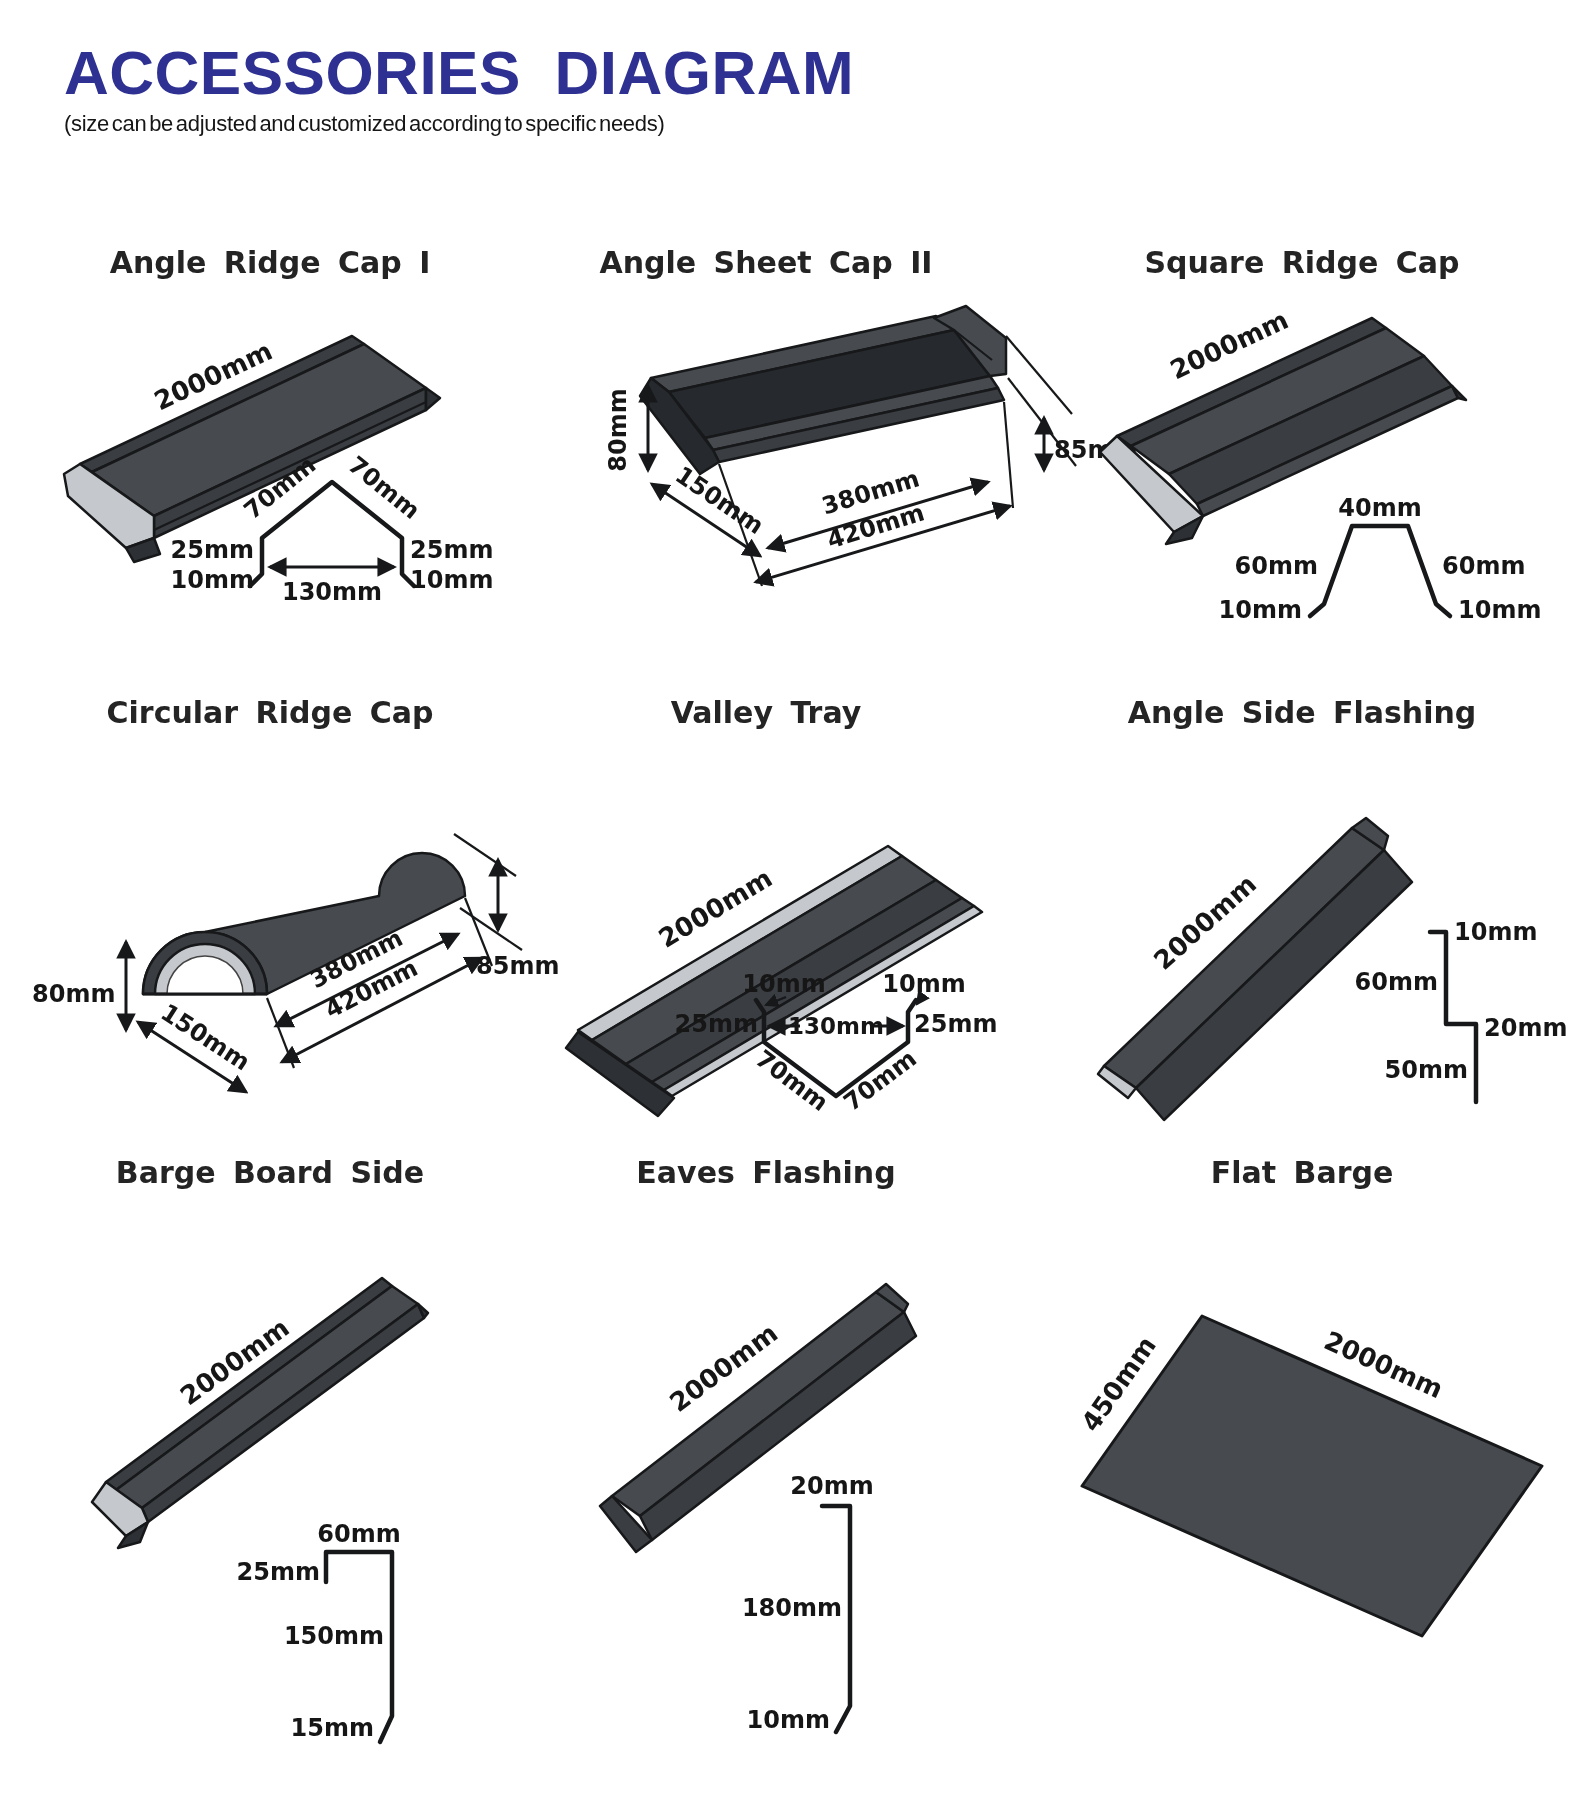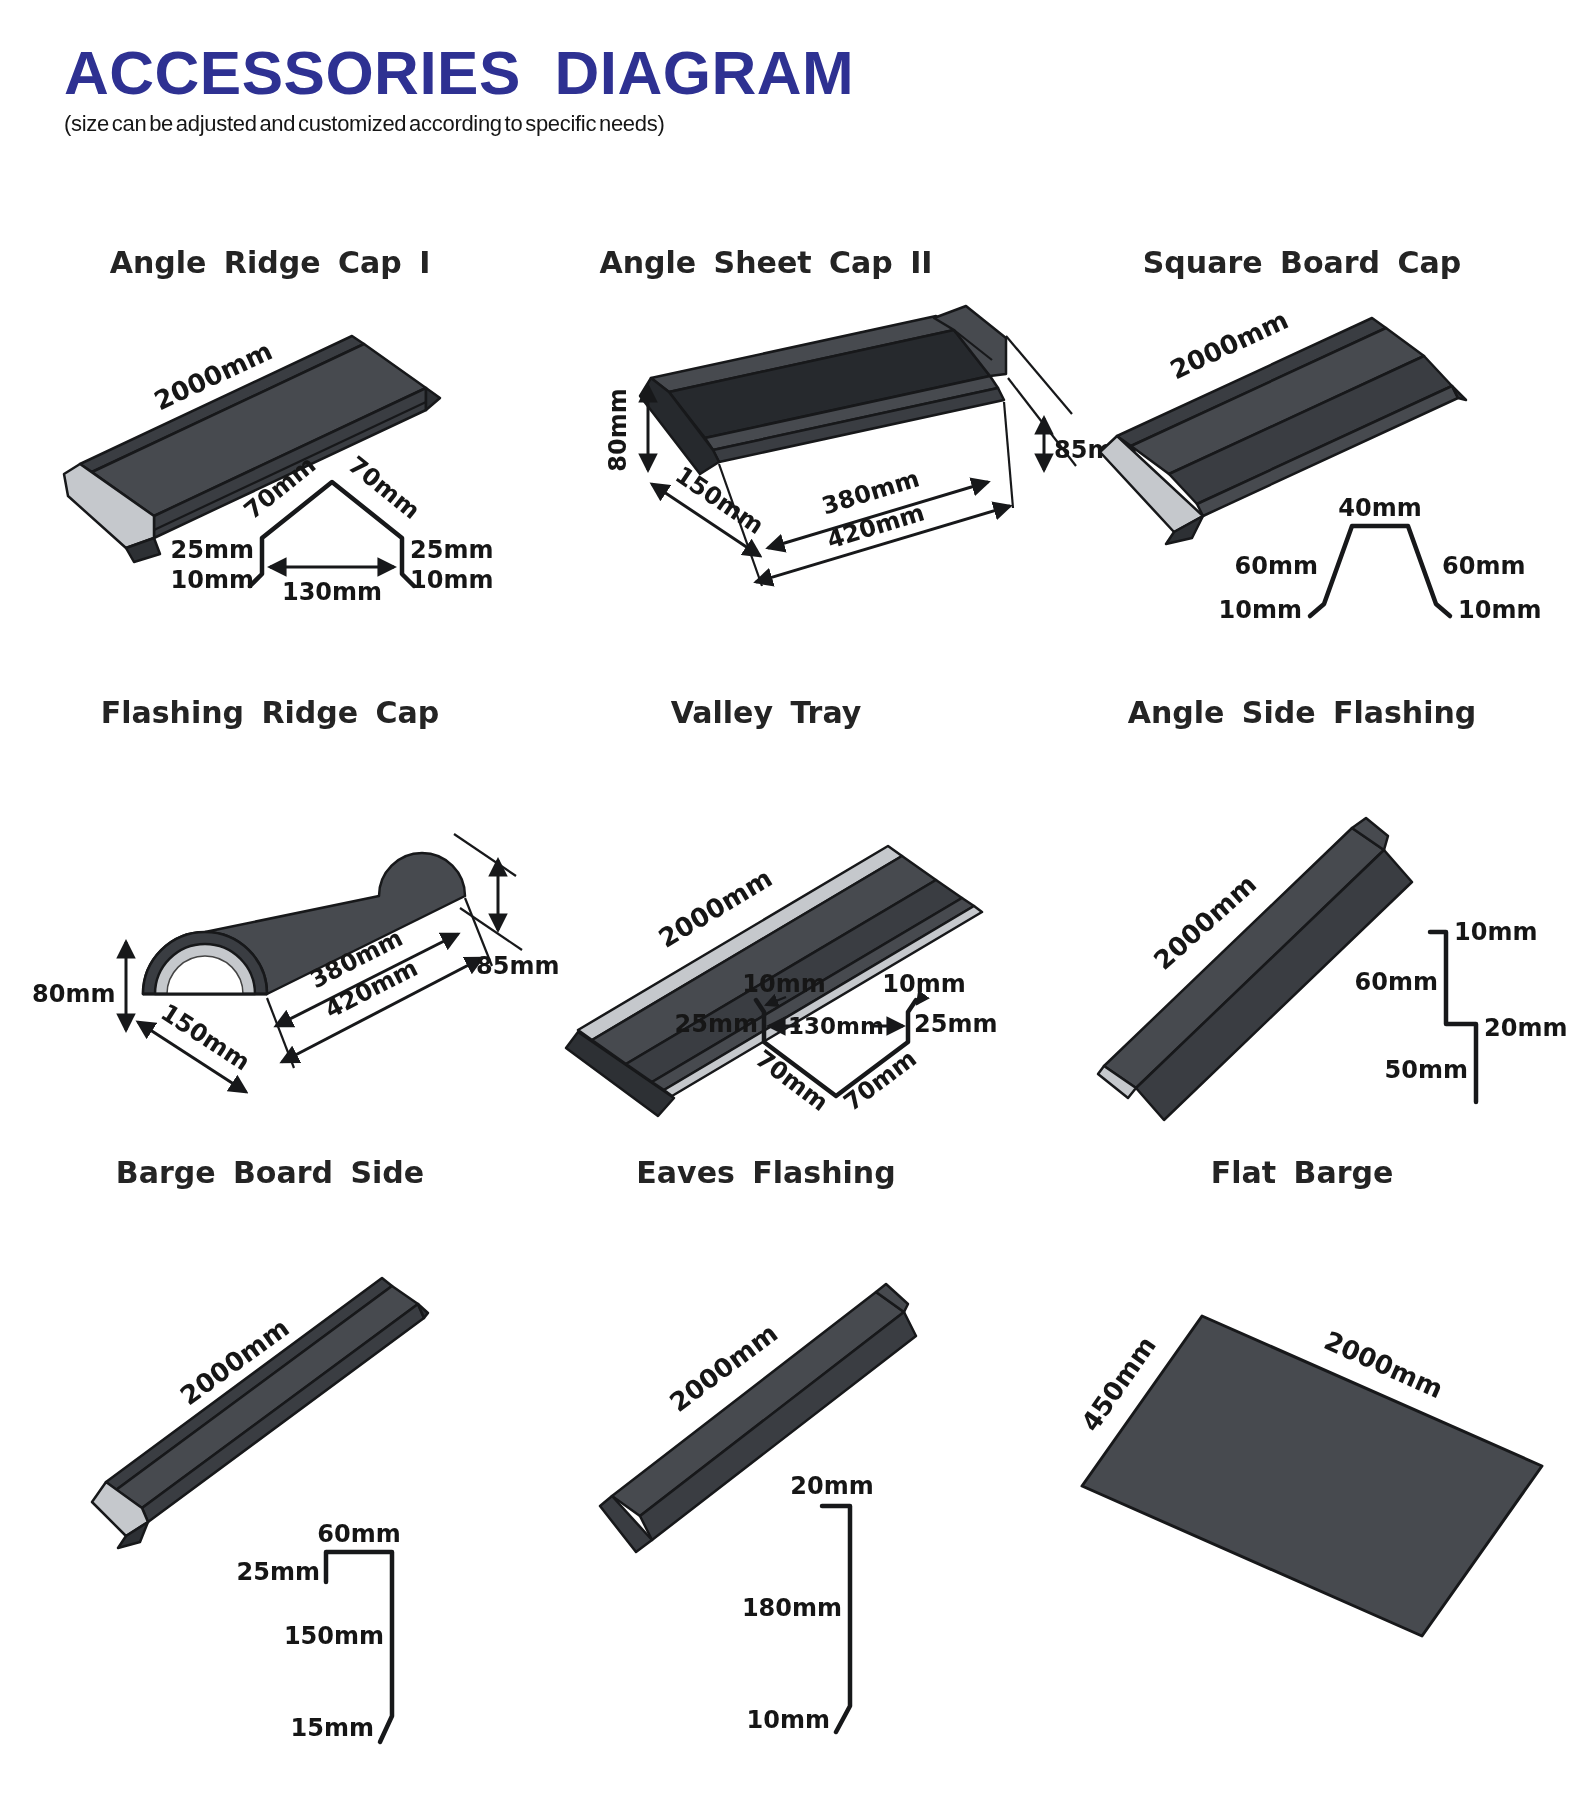--- a/index.html
+++ b/index.html
@@ -103,21 +103,21 @@
           <text text-anchor="middle" transform="translate(362,248) rotate(-17)">420mm</text>
           <line class="dlt" x1="490" y1="50" x2="556" y2="128"></line>
           <line class="dlt" x1="492" y1="92" x2="560" y2="180"></line>
           <line class="dl" x1="528" y1="132" x2="528" y2="184" marker-start="url(#ah)" marker-end="url(#ah)"></line>
           <text x="538" y="172">85mm</text>
         </g>
       </svg>
     </div>
 
     <div class="cell">
-      <div class="cell-title">Square Board Cap</div>
+      <div class="cell-title">Square Ridge Cap</div>
       <svg width="560" height="390" viewBox="0 0 560 390">
         <g>
           <polygon class="f2" points="95,150 350,32 364,42 109,160"></polygon>
           <polygon class="f1" points="109,160 364,42 402,70 147,188"></polygon>
           <polygon class="f2" points="147,188 402,70 430,100 175,218"></polygon>
           <polygon class="f1" points="175,218 430,100 436,112 181,230"></polygon>
           <polygon class="fl" points="95,150 181,230 152,246 78,166"></polygon>
           <polygon class="fd" points="152,246 181,230 170,252 144,258"></polygon>
           <polygon class="fd" points="430,100 444,114 436,112"></polygon>
         </g>
@@ -127,21 +127,21 @@
           <text text-anchor="middle" x="358" y="230">40mm</text>
           <text text-anchor="end" x="296" y="288">60mm</text>
           <text x="420" y="288">60mm</text>
           <text text-anchor="end" x="280" y="332">10mm</text>
           <text x="436" y="332">10mm</text>
         </g>
       </svg>
     </div>
 
     <div class="cell">
-      <div class="cell-title">Flashing Ridge Cap</div>
+      <div class="cell-title">Circular Ridge Cap</div>
       <svg width="480" height="400" viewBox="0 0 480 400">
         <g>
           <path class="f1" d="M113 258 A62 62 0 0 1 237 258 L435 160 A43 43 0 0 0 349 160 L175 196 A62 62 0 0 0 113 258 Z"></path>
           <path class="f2" d="M113 258 A62 62 0 0 1 237 258 Z"></path>
           <path class="fl" d="M125 258 A50 50 0 0 1 225 258 Z"></path>
           <path d="M137 258 A38 38 0 0 1 213 258 Z" fill="#ffffff" stroke="#444" stroke-width="1.5"></path>
           <line class="dl" x1="113" y1="258" x2="237" y2="258"></line>
         </g>
         <g>
           <text x="2" y="266">80mm</text>

